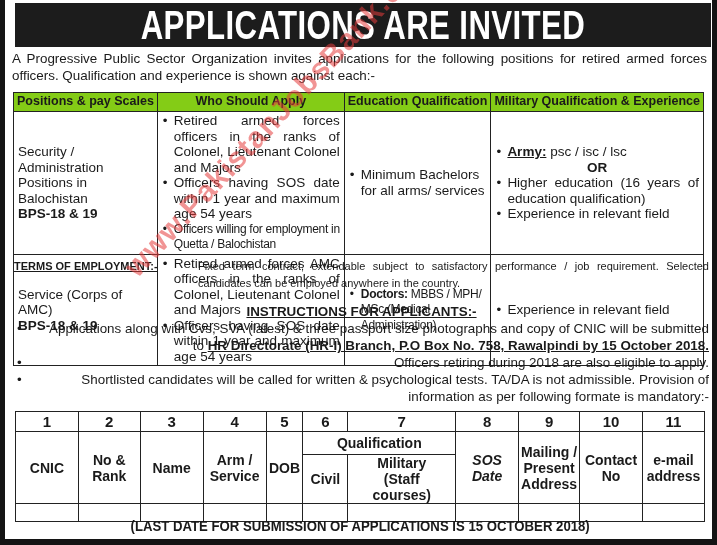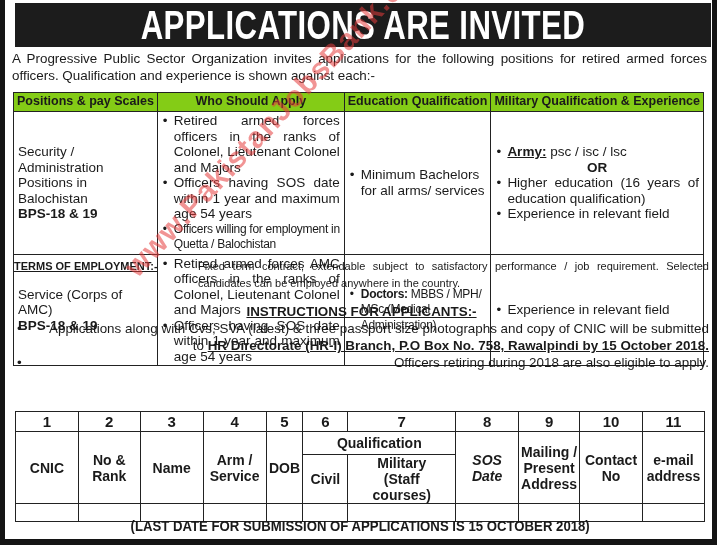--- a/index.html
+++ b/index.html
@@ -147,20 +147,21 @@
 <div class="terms">
   <div class="lbl">TERMS OF EMPLOYMENT:-</div>
   <div class="txt">Fixed term contract, extendable subject to satisfactory performance / job requirement. Selected candidates can be employed anywhere in the country.</div>
 </div>
 
 <div class="instr">
   <div class="hd">INSTRUCTIONS FOR APPLICANTS:-</div>
   <ul>
     <li><span>Applications along with Cvs, SVA (latest) &amp; three passport size photographs and copy of CNIC will be submitted to </span><span class="bold u">HR Directorate (HR-I) Branch, P.O Box No. 758, Rawalpindi by 15 October 2018.</span></li>
     <li>Officers retiring during 2018 are also eligible to apply.</li>
+    <li>Shortlisted candidates will be called for written &amp; psychological tests. TA/DA is not admissible. Provision of information as per following formate is mandatory:-</li>
   </ul>
 </div>
 
 <table class="t2">
   <colgroup>
     <col style="width:63px">
       <col style="width:62px">
       <col style="width:63px">
       <col style="width:63px">
       <col style="width:37px">

